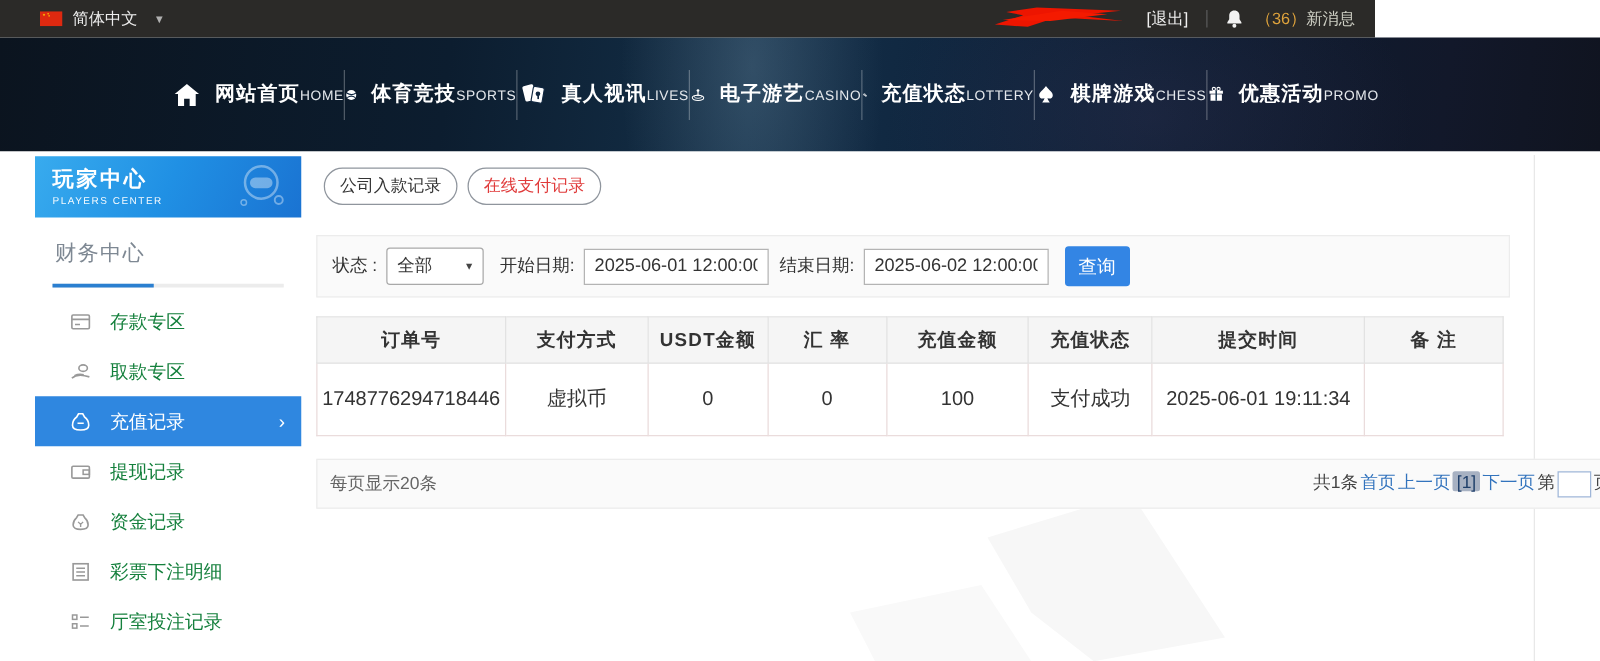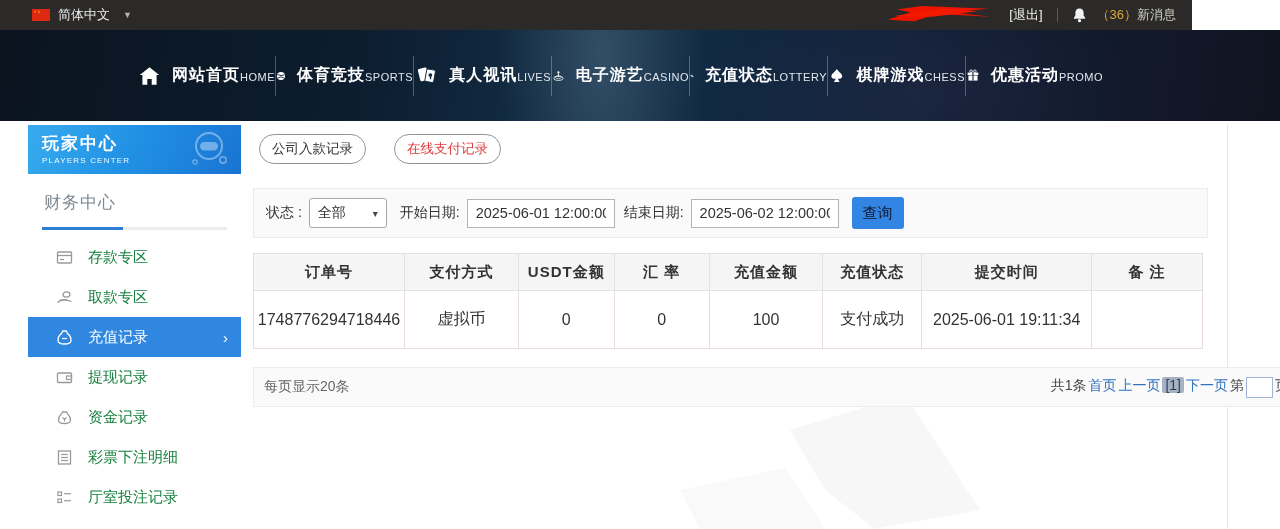--- a/index.html
+++ b/index.html
@@ -1,21 +1,21 @@
 <!DOCTYPE html>
 <html><head>
 <meta charset="utf-8">
 <style>
   * { margin:0; padding:0; box-sizing:border-box; }
   html,body { width:1280px; height:529px; overflow:hidden; background:#fff;
     font-family:"Liberation Sans","DejaVu Sans",sans-serif; }
   body { position:relative; }
 
   
-  .topbar { position:absolute; top:0; left:0; width:1192px; height:30px;
+  .topbar { position:absolute; top:0; left:0; width:1100px; height:30px;
     background:#2b2a28; display:flex; align-items:center; justify-content:space-between;
     padding:0 16px 0 32px; z-index:5; }
   .tb-left { display:flex; align-items:center; gap:8px; color:#ececec; font-size:13px; cursor:pointer; }
   .tb-caret { color:#b0b0b0; font-size:9px; margin-left:5px; }
   .tb-right { display:flex; align-items:center; gap:10px; color:#ececec; font-size:13px; }
   .tb-div { width:1px; height:14px; background:#5a5a5a; margin:0 4px; }
   .msg-count { color:#dfa33c; }
   .msg-label { color:#cfd0c5; }
   .logout { color:#f0f0f0; cursor:pointer; }
 
@@ -53,34 +53,34 @@
   .sb-item { height:40px; display:flex; align-items:center; gap:15px; padding-left:28px;
     font-size:15px; color:#15803d; cursor:pointer; position:relative; }
   .sb-item svg { flex:0 0 auto; }
   .sb-item.active { background:#2f87e0; color:#fff; }
   .sb-item.active svg * { stroke:#fff !important; }
   .sb-chev { display:none; position:absolute; right:13px; font-size:15px; color:#fff; }
   .sb-item.active .sb-chev { display:block; }
 
   
   .main { position:absolute; left:253px; top:125px; width:955px; z-index:2; }
-  .tabs { display:flex; gap:28px; margin:9px 0 0 6px;text-align:center; }
+  .tabs { display:flex; gap:8px; margin:9px 0 0 6px;text-align:center; }
   .tab { border:1px solid #8f959d; border-radius:15px; padding:5px 12px;
     font-size:13.5px; color:#333; background:#fff; cursor:pointer; white-space:nowrap; }
   .tab.active { color:#e03b3b; }
 
   .filterbar { margin-top:24px; height:50px; background:#fafafa; border:1px solid #ececec;
     display:flex; align-items:center; padding:0 10px; font-size:14px; color:#333; }
   .f-label { margin:0 7px 0 2px; white-space:nowrap; }
   .f-select { width:78px; height:30px; border:1px solid #a9a9a9; border-radius:3px; background:#fff;
     display:flex; align-items:center; justify-content:space-between; padding:0 8px; cursor:pointer; }
   .f-caret { font-size:10px; color:#444; }
   .f-input { width:148px; height:29px; border:1px solid #b4b4b4; font-size:14.5px; color:#333;
     padding:0 8px; font-family:inherit; background:#fff; }
-  .query-btn { width:52px; height:32px; background:#3385e4; color:#0f172a; border:none;
+  .query-btn { width:52px; height:32px; background:#3385e4; color:#ffffff; border:none;
     border-radius:3px; font-size:15px; margin-left:13px; cursor:pointer; font-family:inherit; }
 
   table.rec { margin-top:15px; width:950px; border-collapse:collapse; text-align:center;
     background:#fff; }
   table.rec th { background:#f5f5f5; height:37px; font-size:15px; color:#333;
     border:1px solid #e2e2e2; font-weight:bold; letter-spacing:1px; }
   table.rec td { height:58px; font-size:16px; color:#333; border:1px solid #eadcdc; }
 
   .pagebar { margin-top:18px; width:1077px; height:40px; background:#fafafa; border:1px solid #ececec;
     display:flex; align-items:center; justify-content:space-between; padding:0 10px;

